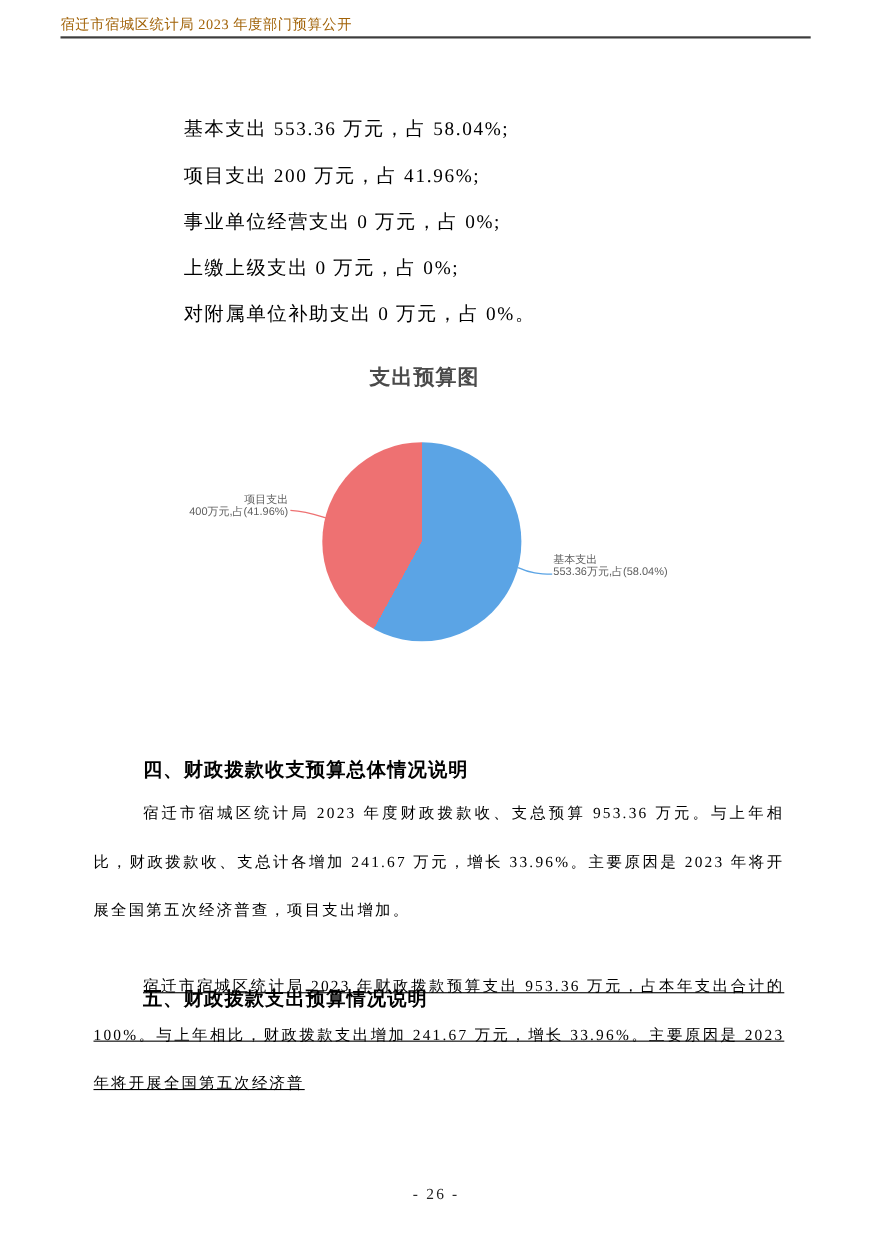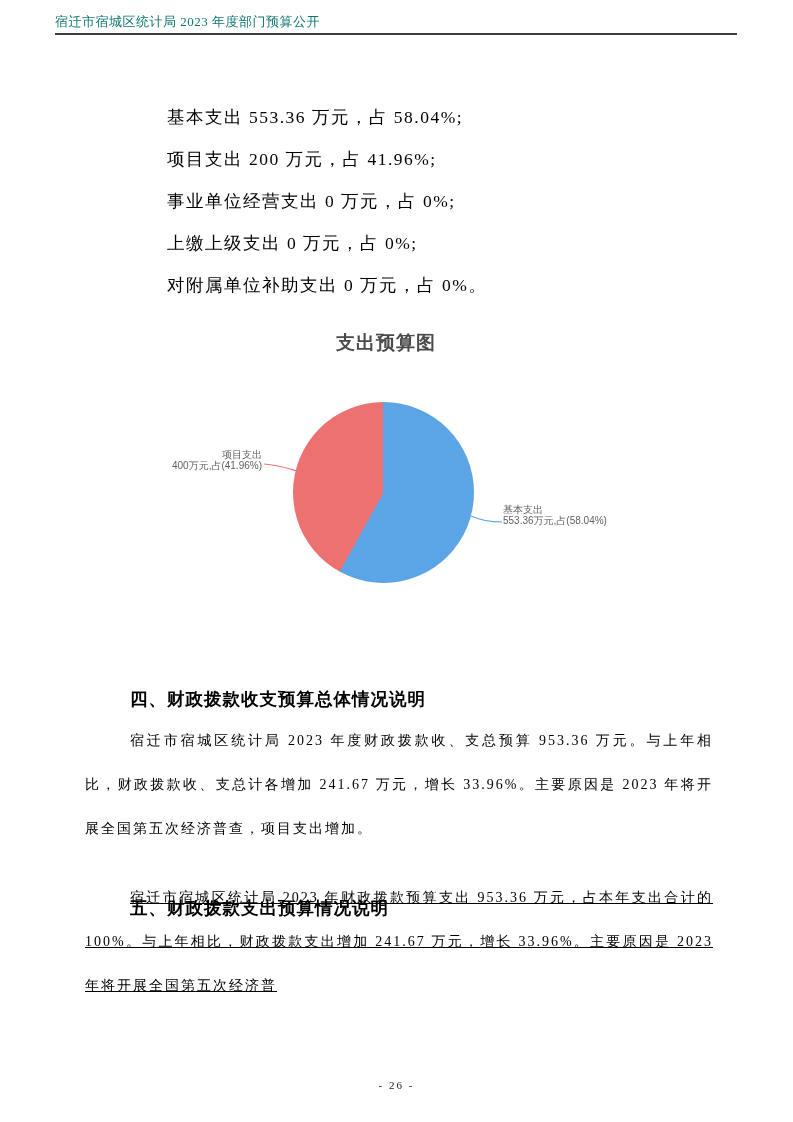--- a/index.html
+++ b/index.html
@@ -13,21 +13,21 @@
     overflow: hidden;
     font-family: "Liberation Serif", "DejaVu Serif", serif;
     color: #000;
   }
   
   .hdr-text {
     position: absolute;
     left: 55px; top: 13px;
     font-size: 13px;
     letter-spacing: 0.5px;
-    color: #0f766e;
+    color: #a16207;
     white-space: nowrap;
   }
   .hdr-rule {
     position: absolute;
     left: 55px; top: 33px;
     width: 682px; height: 2px;
     background: #3d3d3d;
   }
   
   .exp-list {
@@ -100,21 +100,21 @@
     text-indent: 45px;
   }
   .sec-body.s4 { top: 719px; }
   .sec-body.s5 { top: 876px; text-decoration: underline; }
   
   .footer {
     position: absolute;
     left: 0; top: 1079px;
     width: 793px;
     text-align: center;
-    font-size: 11px;
+    font-size: 14px;
     letter-spacing: 2px;
     color: #222;
   }
 </style>
 </head>
 <body>
 
 <div class="page">
 
   <div class="hdr-text">宿迁市宿城区统计局 2023 年度部门预算公开</div>

